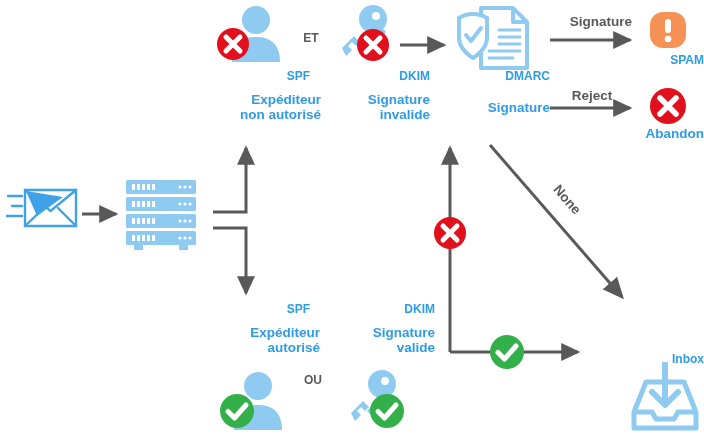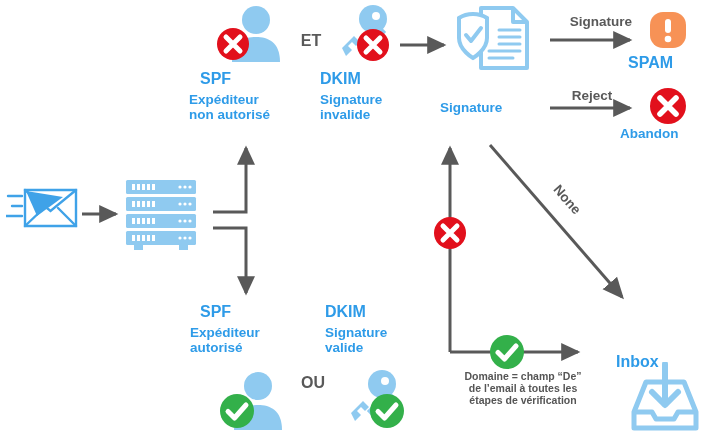--- a/index.html
+++ b/index.html
@@ -10,32 +10,32 @@
     overflow:hidden;
   }
   #stage{position:relative;width:704px;height:440px;}
 
   .abs{position:absolute;}
 
   
   .t-blue{
     color:#2e9be8;
     font-weight:bold;
-    text-align:left;
+    text-align:right;
     line-height:1.12;
     white-space:pre-line;
   }
   .t-grey{
     color:#595959;
     font-weight:bold;
     text-align:center;
     line-height:1.15;
     white-space:pre-line;
   }
-  .big{font-size:16px;}
+  .big{font-size:12px;}
   .mid{font-size:13.5px;}
   .cap{font-size:10.5px;font-weight:bold;color:#555;}
 
   
   svg.layer{position:absolute;left:0;top:0;width:704px;height:440px;overflow:visible;}
 
   .icon-wrap{position:absolute;}
   .icon-wrap svg{display:block;}
 </style>
 </head>
@@ -180,20 +180,21 @@
         <line x1="44" y1="24" x2="65" y2="24"></line>
         <line x1="44" y1="31" x2="65" y2="31"></line>
         <line x1="44" y1="38" x2="65" y2="38"></line>
         <line x1="34" y1="45" x2="65" y2="45"></line>
         <line x1="34" y1="52" x2="58" y2="52"></line>
       </g>
       <path d="M18,8 C26,8 32,12 32,12 L32,32 C32,44 18,52 18,52 C18,52 4,44 4,32 L4,12 C4,12 10,8 18,8 Z" fill="#ffffff" stroke="#8fcaf0" stroke-width="4"></path>
       <path d="M11,29 L16,35 L26,22" fill="none" stroke="#8fcaf0" stroke-width="4" stroke-linecap="round" stroke-linejoin="round"></path>
     </svg>
   </div>
+  <div class="abs t-blue big" style="left:440px;top:70px;width:110px;">DMARC</div>
   <div class="abs t-blue mid" style="left:440px;top:100px;width:110px;">Signature</div>
 
   <div class="abs t-grey mid" style="left:545px;top:14px;width:112px;">Signature</div>
   <div class="abs t-grey mid" style="left:546px;top:88px;width:92px;">Reject</div>
   <div class="abs t-grey mid" style="left:537px;top:192px;width:60px;transform:rotate(49deg);transform-origin:center;">None</div>
 
   <div class="icon-wrap" style="left:648px;top:10px;">
     <svg width="40" height="40" viewBox="0 0 40 40">
       <rect x="2" y="2" width="36" height="36" rx="13" fill="#f79256"></rect>
       <rect x="17" y="9" width="6" height="14" rx="3" fill="#ffffff"></rect>
@@ -254,23 +255,20 @@
       <path d="M10,19.5 L16.5,26 L28,13" fill="none" stroke="#fff" stroke-width="5" stroke-linecap="round" stroke-linejoin="round"></path>
     </svg>
   </div>
 
   <div class="icon-wrap" style="left:488px;top:333px;">
     <svg width="38" height="38" viewBox="0 0 38 38">
       <circle cx="19" cy="19" r="17" fill="#33b04a"></circle>
       <path d="M10,19.5 L16.5,26 L28,13" fill="none" stroke="#fff" stroke-width="5" stroke-linecap="round" stroke-linejoin="round"></path>
     </svg>
   </div>
-  <div class="abs t-grey cap" style="left:428px;top:370px;width:190px;">Domaine = champ “De”
-de l’email à toutes les
-étapes de vérification</div>
 
   <div class="abs t-blue big" style="left:616px;top:333px;width:88px;margin-top:20px;">Inbox</div>
   <div class="icon-wrap" style="left:630px;top:362px;">
     <svg width="70" height="72" viewBox="0 0 70 72">
       <path d="M4,50 L16,20 L54,20 L66,50 L66,66 L4,66 Z" fill="none" stroke="#8fcaf0" stroke-width="5" stroke-linejoin="round"></path>
       <path d="M4,50 L22,50 L26,57 L44,57 L48,50 L66,50" fill="none" stroke="#8fcaf0" stroke-width="5" stroke-linejoin="round"></path>
       <line x1="35" y1="2" x2="35" y2="42" stroke="#8fcaf0" stroke-width="6" stroke-linecap="round"></line>
       <path d="M22,30 L35,43 L48,30" fill="none" stroke="#8fcaf0" stroke-width="6" stroke-linecap="round" stroke-linejoin="round"></path>
     </svg>
   </div>

